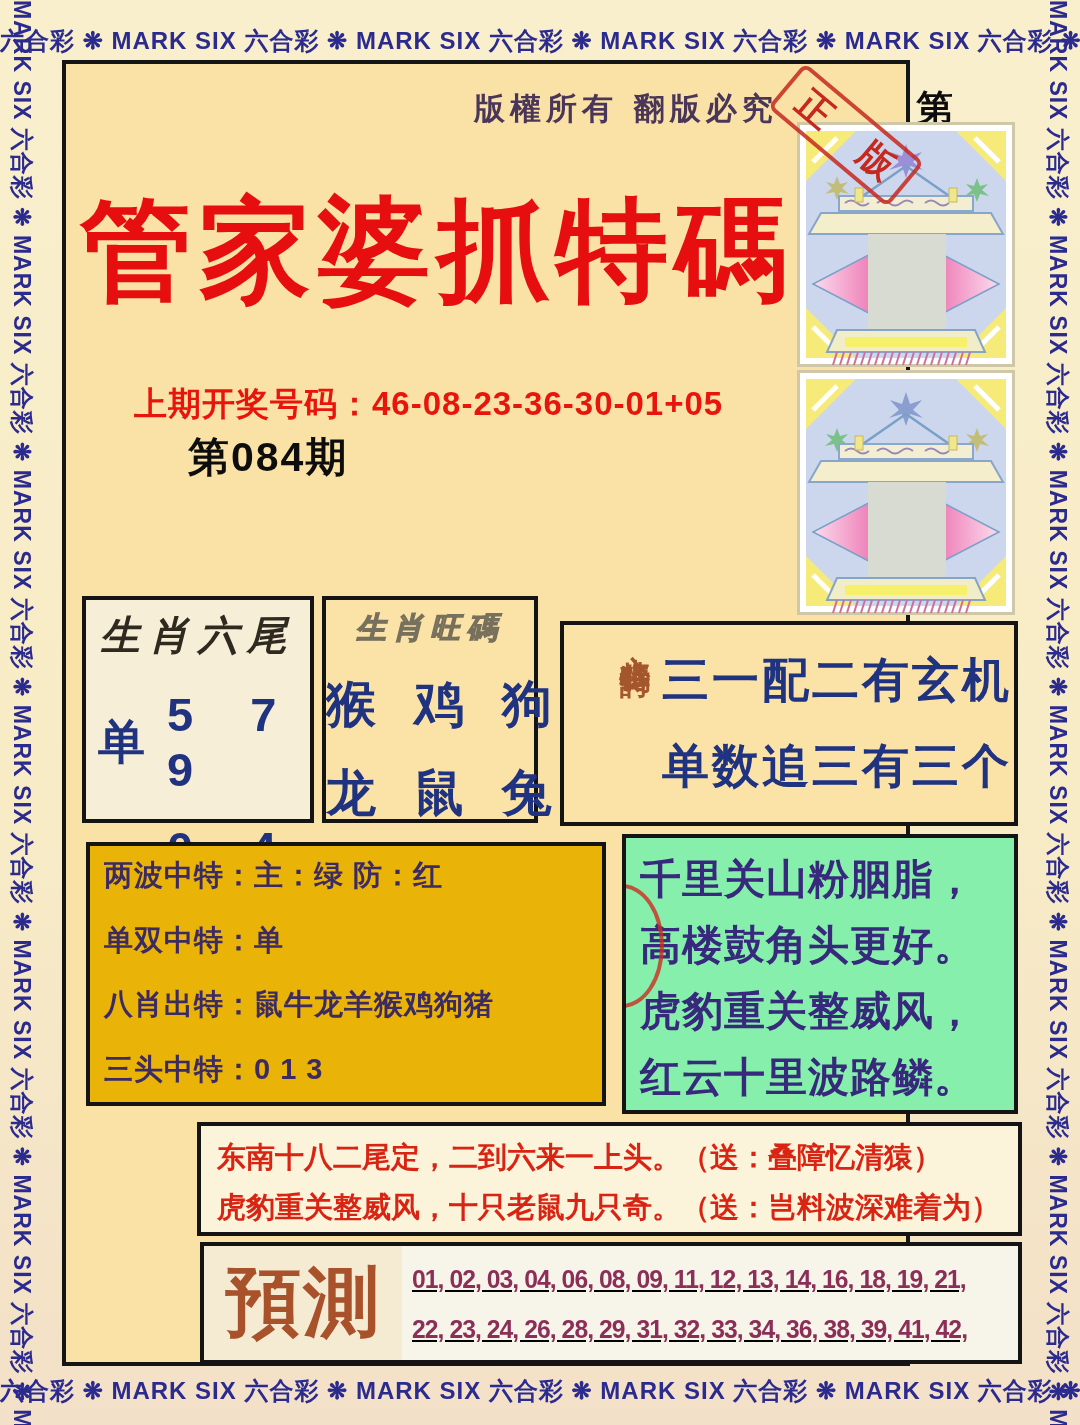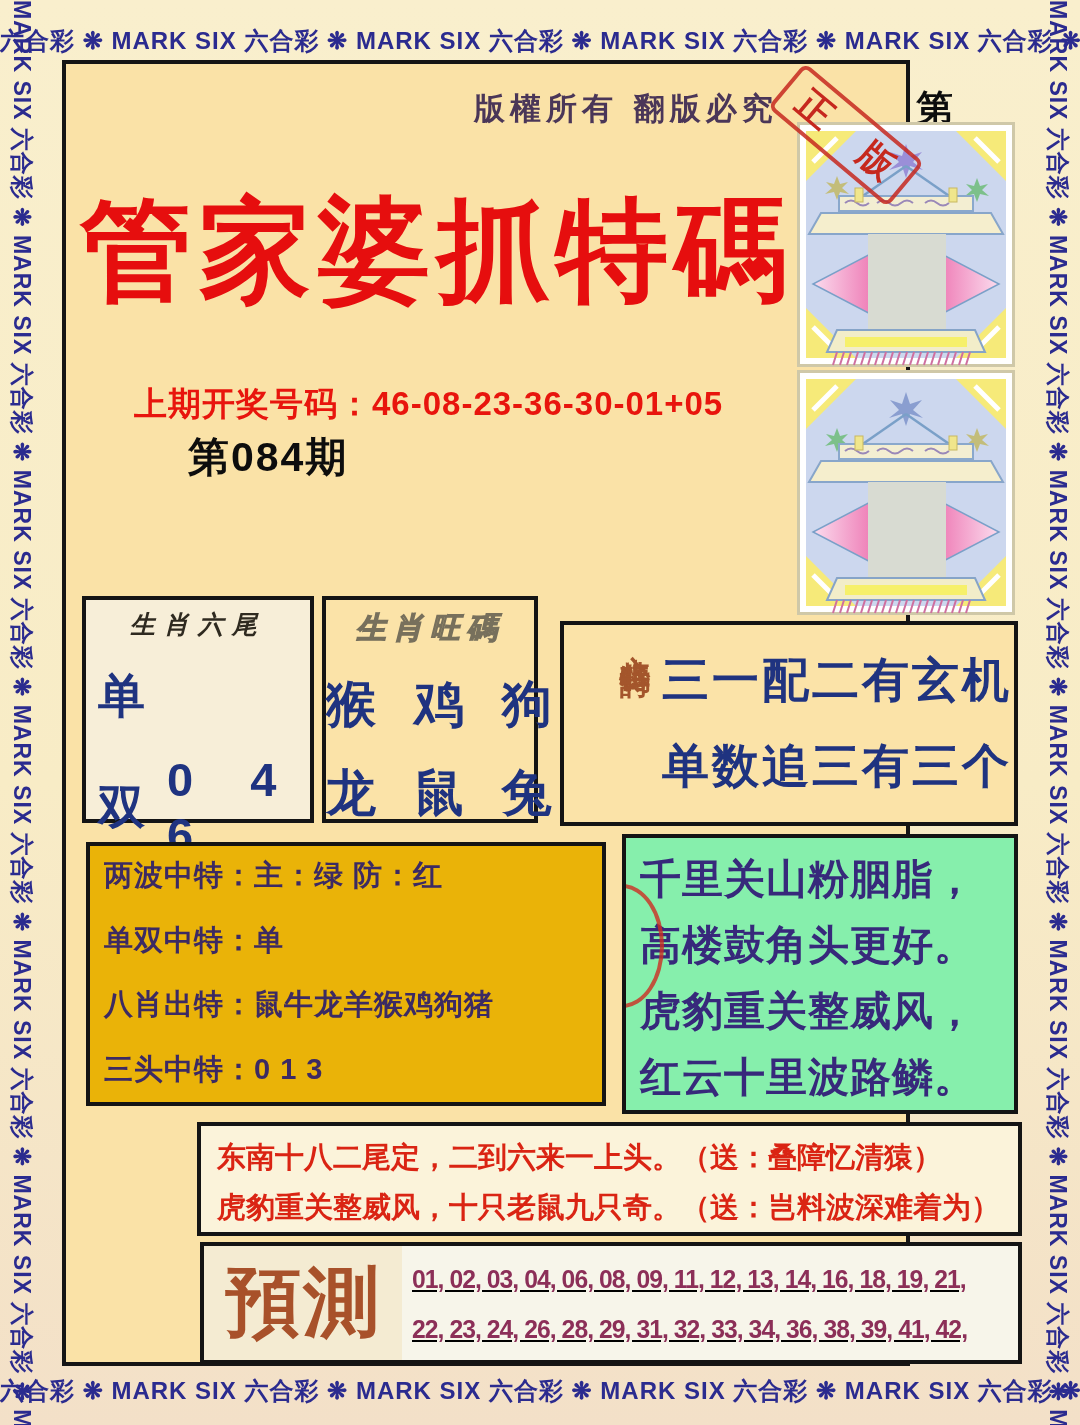--- a/index.html
+++ b/index.html
@@ -62,21 +62,21 @@
     left:68px; top:318px; font-weight:bold; font-size:33px; color:#e8150d;
     white-space:nowrap; letter-spacing:1px;
   }
   .issue { left:122px; top:366px; font-weight:bold; font-size:41px; color:#0d0d0d; letter-spacing:2px; }
 
   .box { border:4px solid #141414; position:absolute; }
 
   .liuwei { left:16px; top:532px; width:232px; height:227px; background:#f7eed8; }
   .liuwei .cal-title {
     text-align:center; margin-top:8px; font-family:"DejaVu Serif",serif;
-    font-style:italic; font-weight:bold; font-size:25px; color:#2f2a20; letter-spacing:9px;
+    font-style:italic; font-weight:bold; font-size:40px; color:#2f2a20; letter-spacing:9px;
   }
   .liuwei .row {
     display:flex; align-items:center; padding-left:12px; margin-top:24px;
     font-weight:bold; font-size:47px; color:#1f3380;
   }
   .liuwei .row .digits { margin-left:22px; letter-spacing:22px; }
 
   .wangma { left:256px; top:532px; width:216px; height:227px; background:#fbe3a8; }
   .wangma .cal-title {
     text-align:center; margin-top:8px; font-family:"DejaVu Serif",serif;
@@ -273,20 +273,21 @@
   <div class="abs lastdraw">
     <span>上期开奖号码：</span><span>46-08-23-36-30-01+05</span>
   </div>
 
   <div class="abs issue">第084期</div>
 
   <div class="box liuwei">
     <div class="cal-title">生肖六尾</div>
     <div class="row">
       <span>单</span>
+      <span class="digits">5 7 9</span>
     </div>
     <div class="row">
       <span>双</span>
       <span class="digits">0 4 6</span>
     </div>
   </div>
 
   <div class="box wangma">
     <div class="cal-title">生肖旺碼</div>
     <div class="row">猴 鸡 狗</div>

